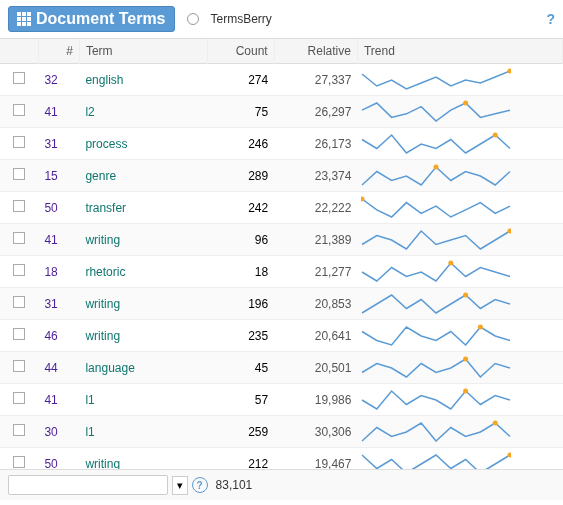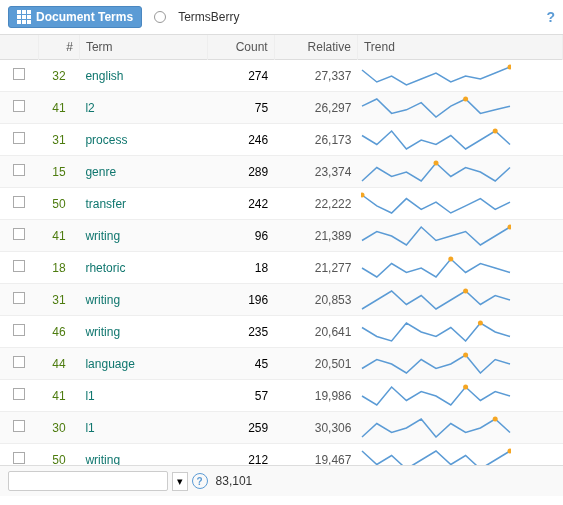--- a/index.html
+++ b/index.html
@@ -25,21 +25,21 @@
     .btn-document-terms {
       display: flex;
       align-items: center;
       gap: 5px;
       background: #5b9bd5;
       color: #fff;
       border: 1px solid #4a87c0;
       border-radius: 3px;
       padding: 3px 8px;
       cursor: pointer;
-      font-size: 12px;
+      font-size: 16px;
       font-weight: bold;
     }
 
     .btn-document-terms .grid-icon {
       display: inline-grid;
       grid-template-columns: repeat(3, 4px);
       grid-template-rows: repeat(3, 4px);
       gap: 1px;
     }
 
@@ -119,22 +119,22 @@
       padding: 4px 6px;
       vertical-align: middle;
     }
 
     td.col-checkbox {
       width: 22px;
       text-align: center;
     }
 
     td.col-num {
-      text-align: center;
-      color: #4d7c0f;
+      text-align: left;
+      color: #4c1d95;
       width: 32px;
     }
 
     td.col-term {
       width: 100px;
     }
 
     td.col-count {
       text-align: right;
       width: 52px;

